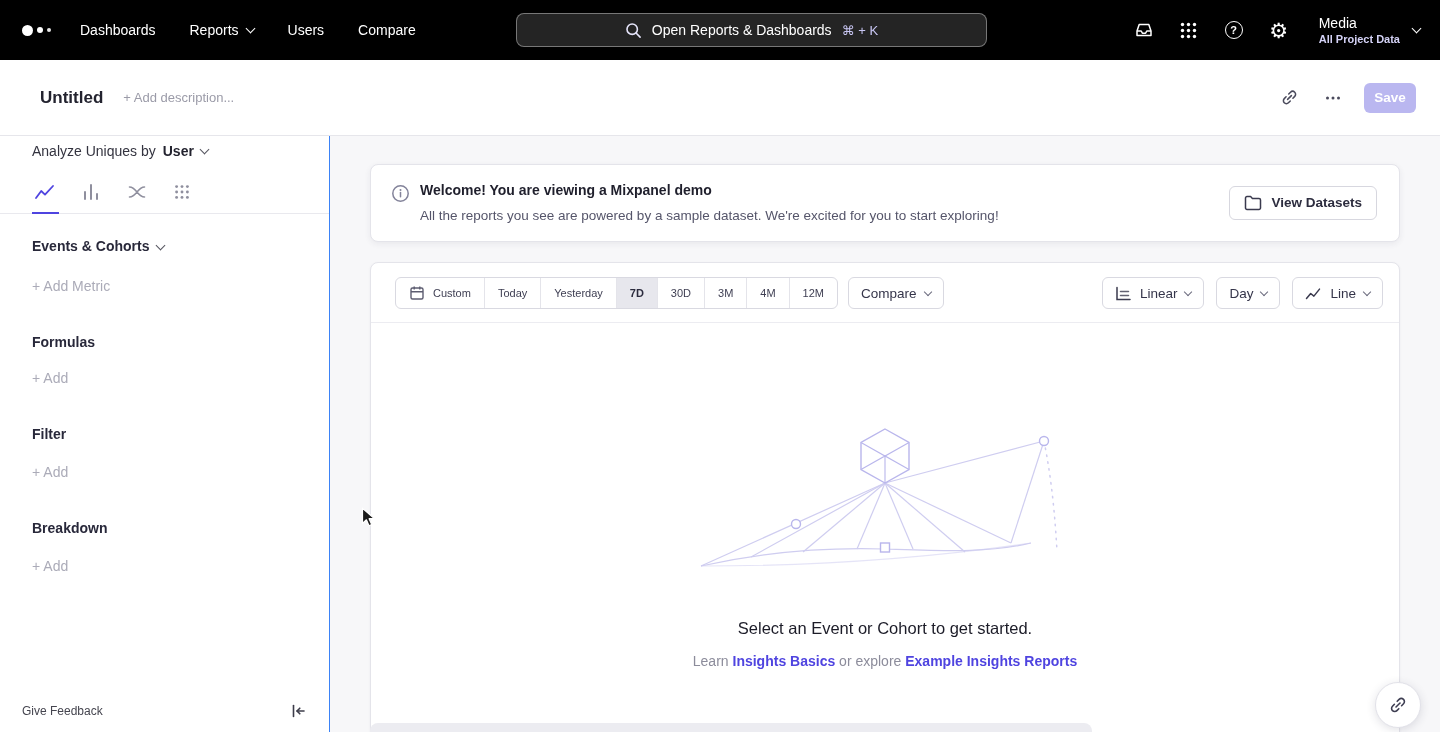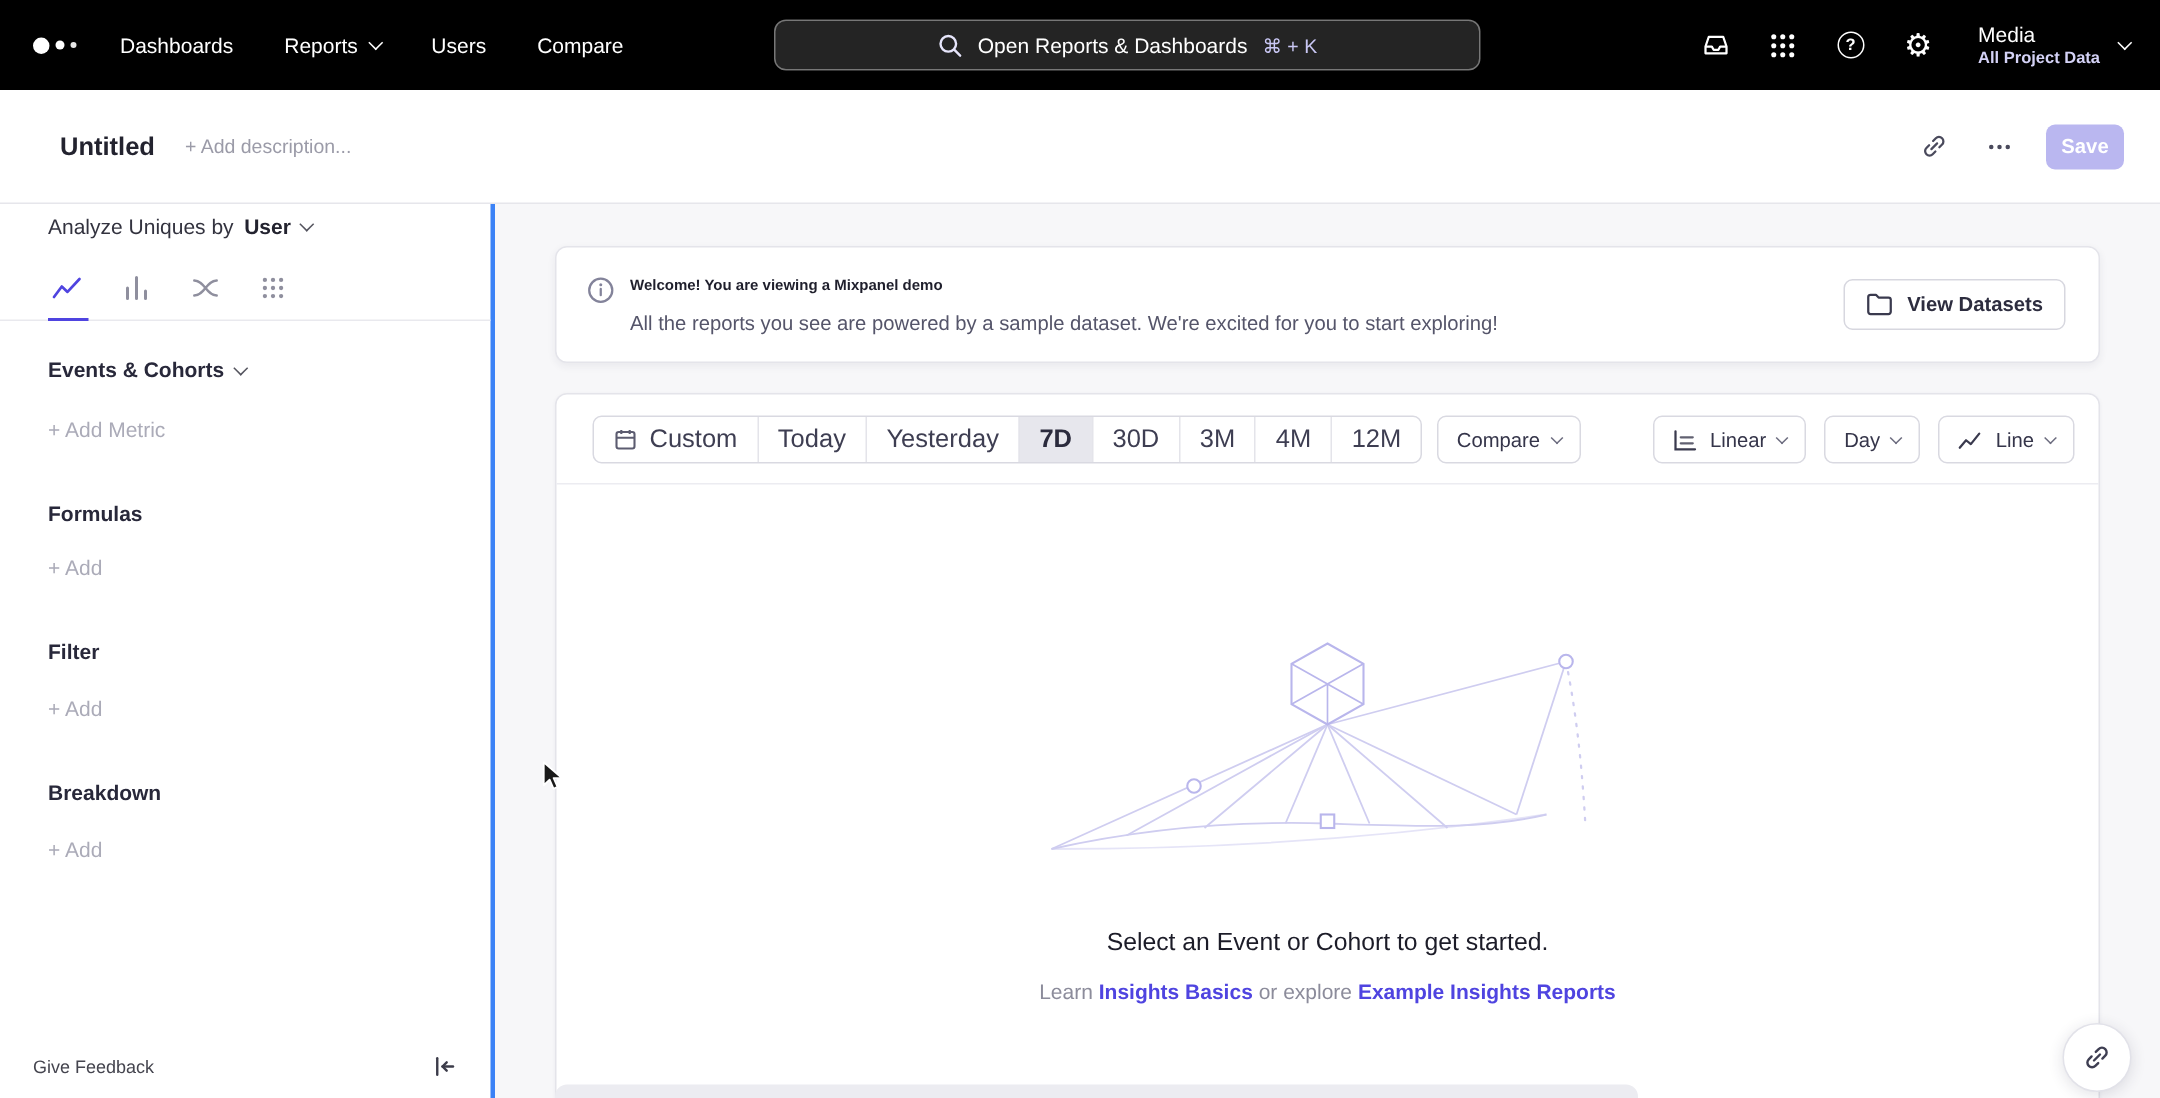--- a/index.html
+++ b/index.html
@@ -30,47 +30,47 @@
 
   
   .header{position:absolute;top:60px;left:0;width:1440px;height:76px;background:#fff;border-bottom:1px solid #e6e6eb;display:flex;align-items:center;z-index:5}
   .doc-title{margin-left:40px;font-size:17px;font-weight:700;color:#23232f;cursor:text}
   .doc-desc{margin-left:20px;font-size:13px;color:#9b9ba8;cursor:text}
   .header-right{position:absolute;right:24px;display:flex;align-items:center;gap:18px}
   .icon-btn{width:26px;height:26px;display:flex;align-items:center;justify-content:center;color:#4a4a5c;cursor:pointer}
   .save-btn{width:52px;height:30px;background:#BAB7F0;color:#fff;font-size:13.5px;font-weight:600;border:none;border-radius:6px;display:flex;align-items:center;justify-content:center;cursor:default;font-family:inherit}
 
   
-  .sidebar{position:absolute;top:120px;left:0;width:330px;bottom:0;background:#fff;border-right:3px solid #3b82f6;z-index:4}
+  .sidebar{position:absolute;top:120px;left:0;width:330px;bottom:0;background:#fff;border-right:1px solid #3b82f6;z-index:4}
   .analyze{display:flex;align-items:center;gap:7px;margin:23px 0 0 32px;font-size:14px;color:#33333f}
   .analyze .val{font-weight:700;color:#23232f;display:flex;align-items:center;gap:7px;cursor:pointer}
   .tabs{display:flex;align-items:center;gap:26px;margin:20px 0 0 34px;height:26px}
   .tab-ico{color:#8f8f9e;cursor:pointer}
   .tab-ico.sel{color:#4F44E0}
   .tabs-divider{position:relative;border-bottom:1px solid #e9e9ee;margin-top:8px}
   .tab-underline{position:absolute;left:32px;bottom:-1px;width:27px;height:2px;background:#4F44E0}
   .sb-title{display:flex;align-items:center;gap:8px;margin-left:32px;font-size:14px;font-weight:700;color:#28283a}
   .sb-title .chev{color:#55555f;margin-top:-2px}
   .sb-add{margin-left:32px;font-size:14px;color:#ababb8;cursor:pointer;width:max-content}
   .sb-foot{position:absolute;bottom:0;left:0;right:0;height:42px;display:flex;align-items:center;justify-content:space-between;padding:0 22px}
   .feedback{font-size:12px;color:#45454f;cursor:pointer}
   .collapse{color:#3c3c4a;cursor:pointer}
 
   
   .main{position:absolute;top:120px;left:330px;right:0;bottom:0;background:#f7f7f9;overflow:hidden}
   .banner{position:absolute;left:40px;right:40px;top:44px;background:#fff;border:1px solid #e4e4ea;border-radius:8px;box-shadow:0 2px 6px rgba(40,40,70,.07);display:flex;align-items:center;padding:15px 22px 16px 20px}
   .banner-info{margin:4px 10px 0 0;align-self:flex-start}
-  .b-title{font-size:10px;font-weight:700;color:#1f1f2c;line-height:21px}
+  .b-title{font-size:14px;font-weight:700;color:#1f1f2c;line-height:21px}
   .b-body{font-size:13.5px;color:#55556a;margin-top:5px;line-height:19px}
   .view-btn{margin-left:auto;height:34px;border:1px solid #d7d7df;border-radius:6px;background:#fff;display:flex;align-items:center;gap:9px;padding:0 14px;font-size:13.5px;font-weight:600;color:#2d2d3f;cursor:pointer;font-family:inherit;flex:none}
 
   .report-card{position:absolute;left:40px;right:40px;top:142px;height:650px;background:#fff;border:1px solid #e4e4ea;border-radius:8px;box-shadow:0 1px 3px rgba(40,40,70,.05)}
   .toolbar{display:flex;align-items:center;padding:14px 16px 13px 24px;border-bottom:1px solid #ececf1}
   .seg{display:flex;align-items:stretch;border:1px solid #d9d9e1;border-radius:6px;overflow:hidden;height:32px;background:#fff}
-  .seg-item{display:flex;align-items:center;gap:8px;padding:0 13px;font-size:17px;color:#3e3e52;border-left:1px solid #e4e4ea;cursor:pointer;white-space:nowrap}
+  .seg-item{display:flex;align-items:center;gap:8px;padding:0 13px;font-size:11px;color:#3e3e52;border-left:1px solid #e4e4ea;cursor:pointer;white-space:nowrap}
   .seg-item:first-child{border-left:none}
   .seg-item.sel{background:#E7E7ED;font-weight:600;color:#2b2b3d}
   .tb-btn{display:flex;align-items:center;gap:8px;height:32px;border:1px solid #d9d9e1;border-radius:6px;background:#fff;padding:0 12px;font-size:13.5px;color:#35354a;cursor:pointer;margin-left:10px;font-family:inherit}
   .tb-btn .chev{border-color:#6b6b7e;width:6px;height:6px;margin-top:-2px}
   .tb-right{margin-left:auto;display:flex;align-items:center;gap:2px}
 
   .empty{padding-top:102px;text-align:center}
   .empty svg{margin:0 auto}
   .empty-title{font-size:16.5px;font-weight:400;color:#1c1c28;margin-top:42px}
   .empty-links{font-size:14px;color:#8c8c9b;margin-top:15px}

